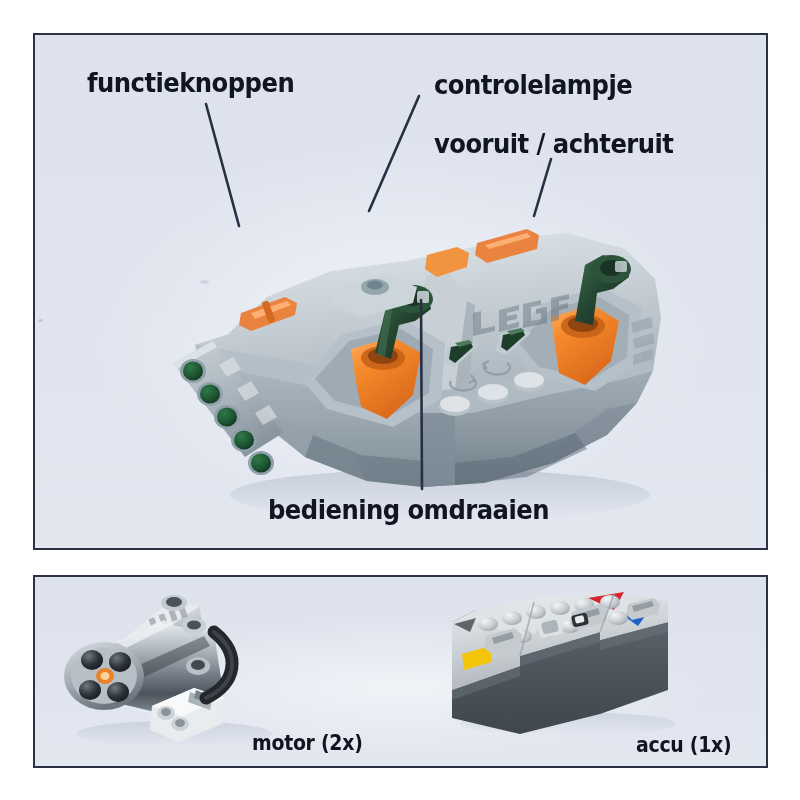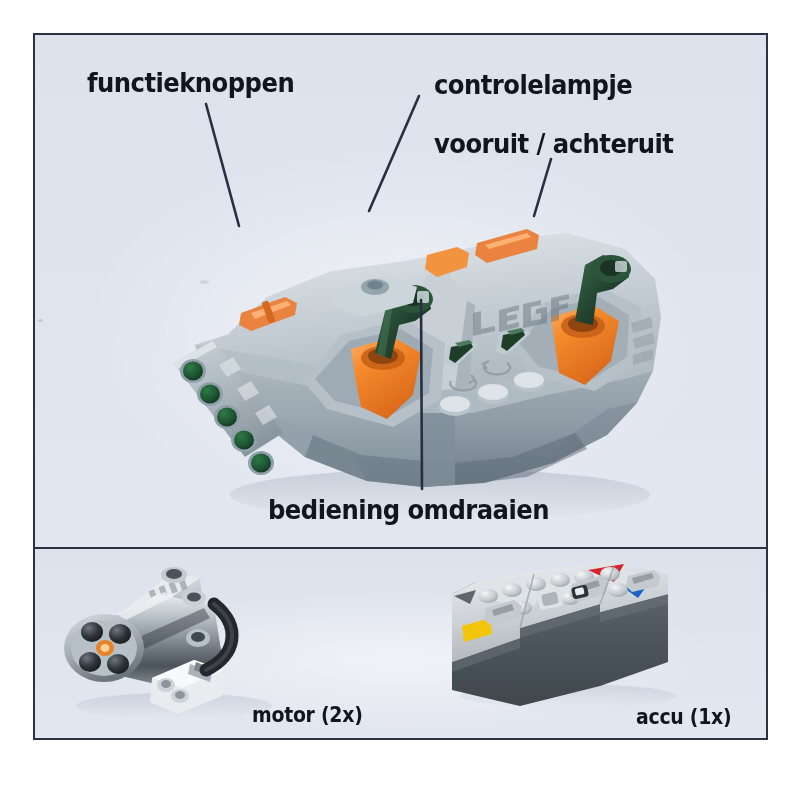--- a/index.html
+++ b/index.html
@@ -16,21 +16,21 @@
   }
 
   
   .panel {
     position: absolute;
     background: #dde2ed;
     border: 2px solid #2b3244;
     overflow: hidden;
   }
   #panel-top    { left: 33px; top: 33px;  width: 735px; height: 517px; }
-  #panel-bottom { left: 33px; top: 547px; width: 735px; height: 193px; }
+  #panel-bottom { left: 33px; top: 575px; width: 735px; height: 193px; }
 
   
   .panel .backdrop {
     position: absolute; inset: 0;
     background:
       radial-gradient(ellipse 70% 60% at 50% 58%, rgba(255,255,255,0.55) 0%, rgba(255,255,255,0) 62%),
       linear-gradient(180deg, #dde2ed 0%, #dfe4ee 55%, #e3e7f0 100%);
     pointer-events: none;
   }
 

